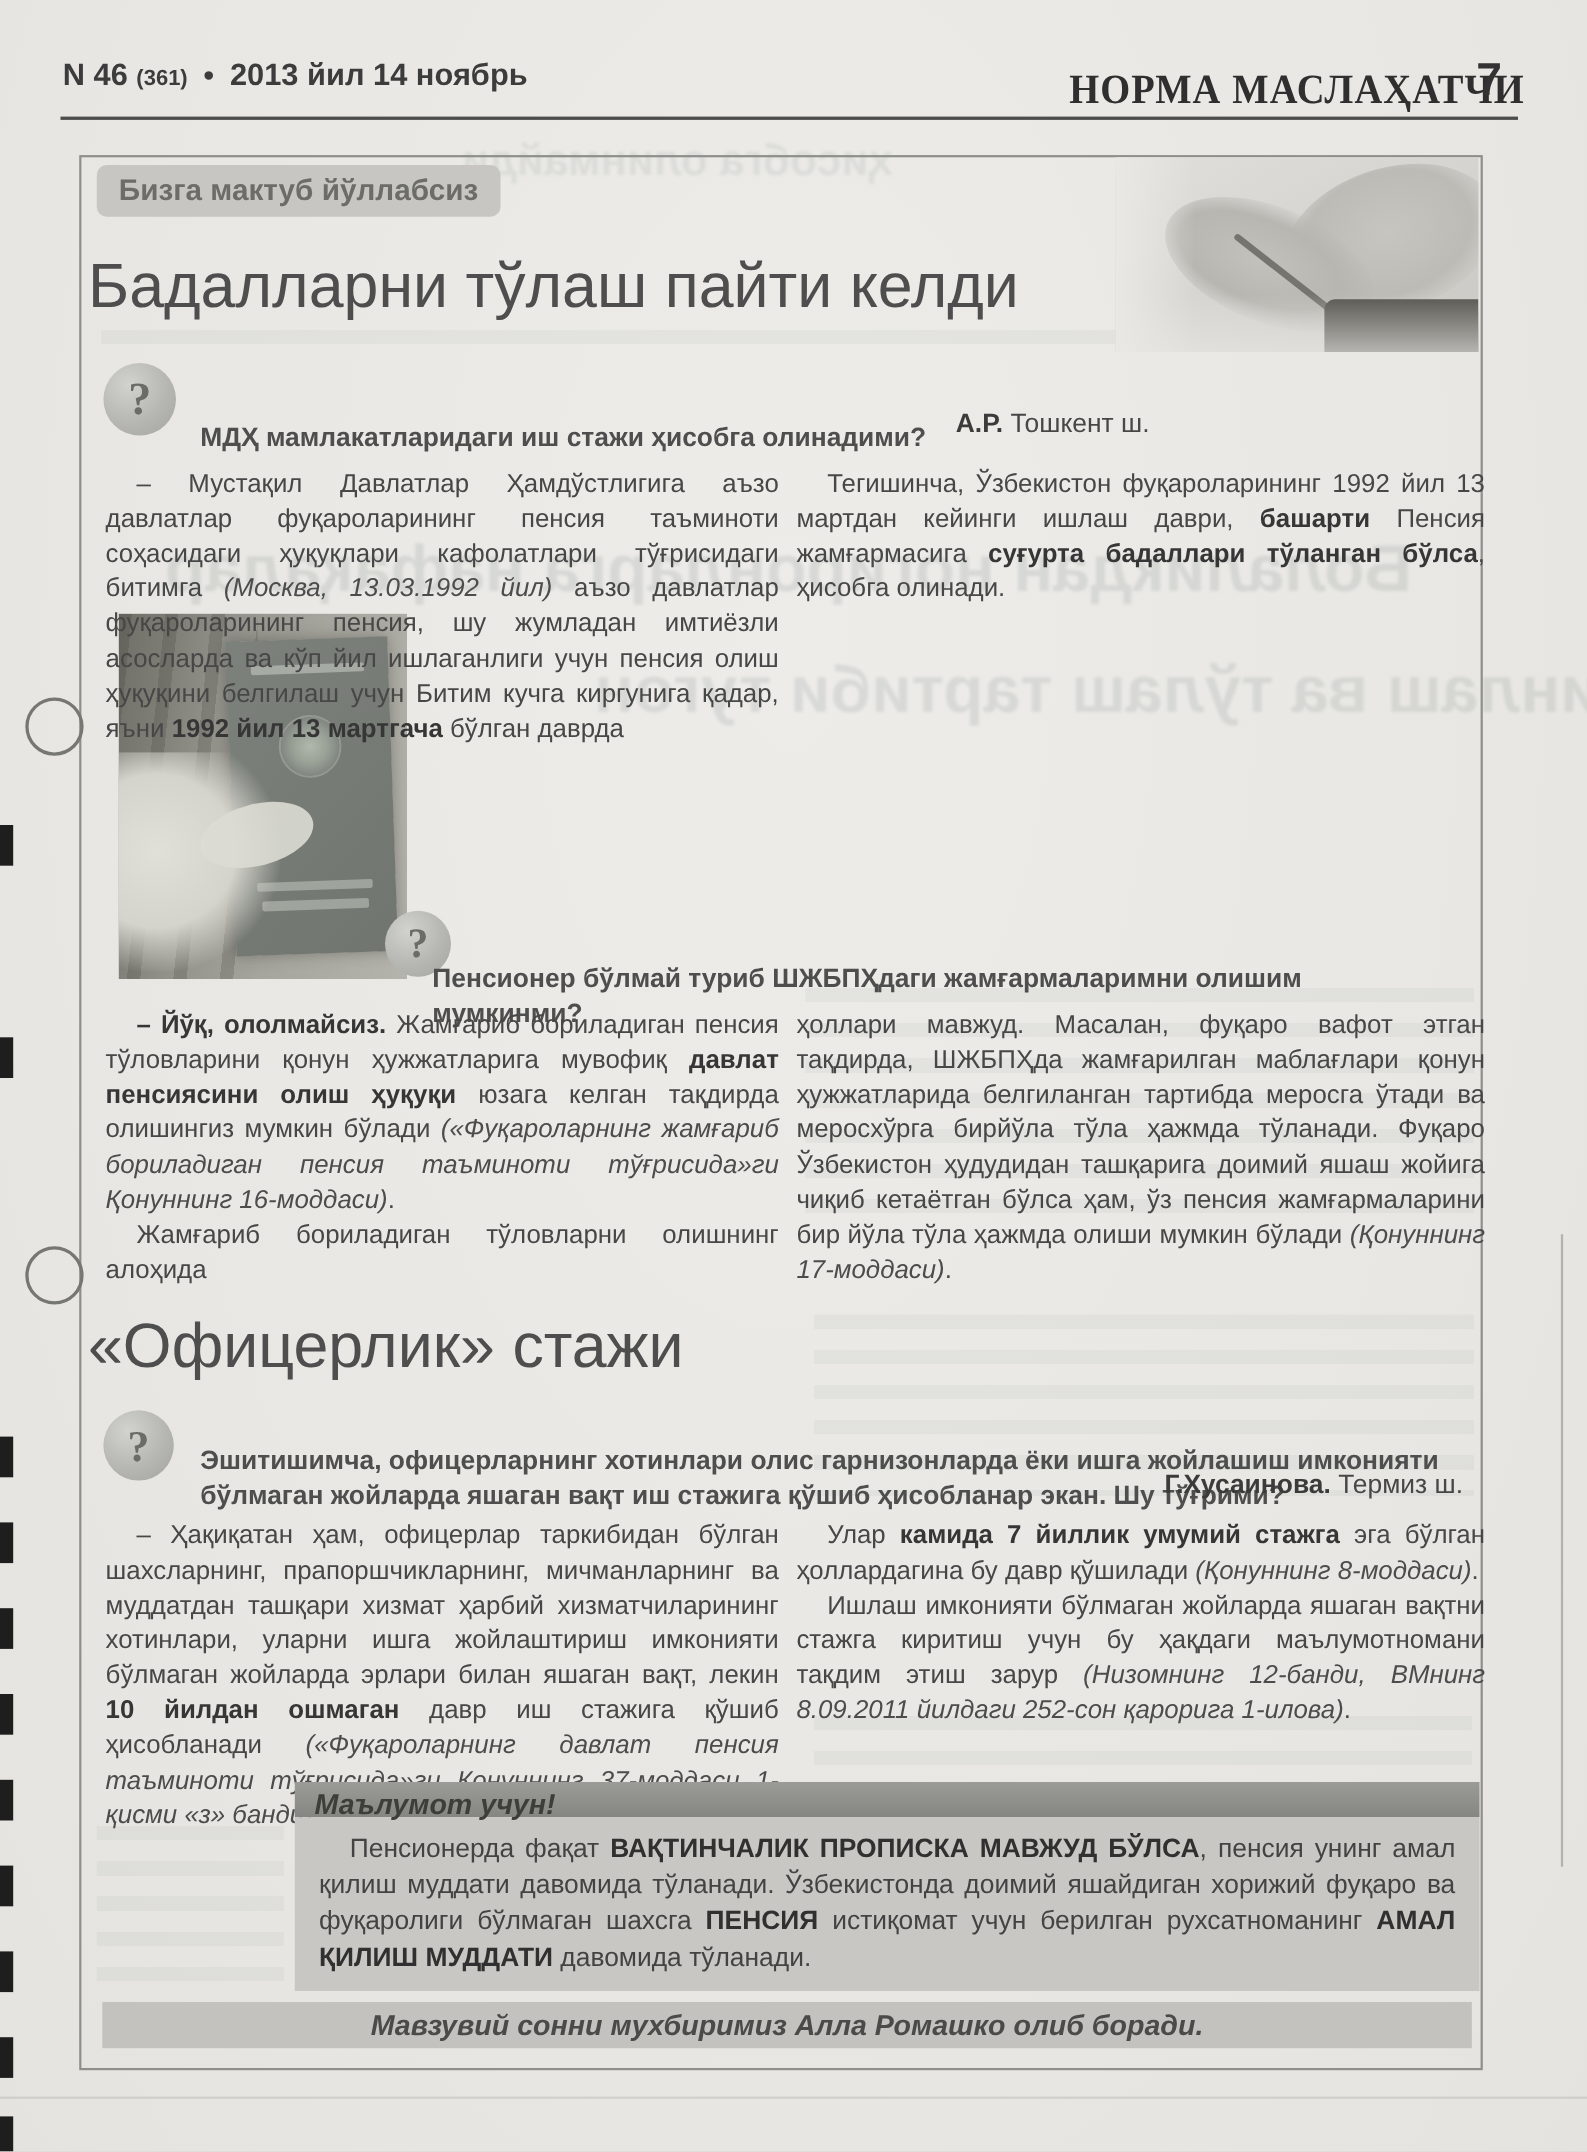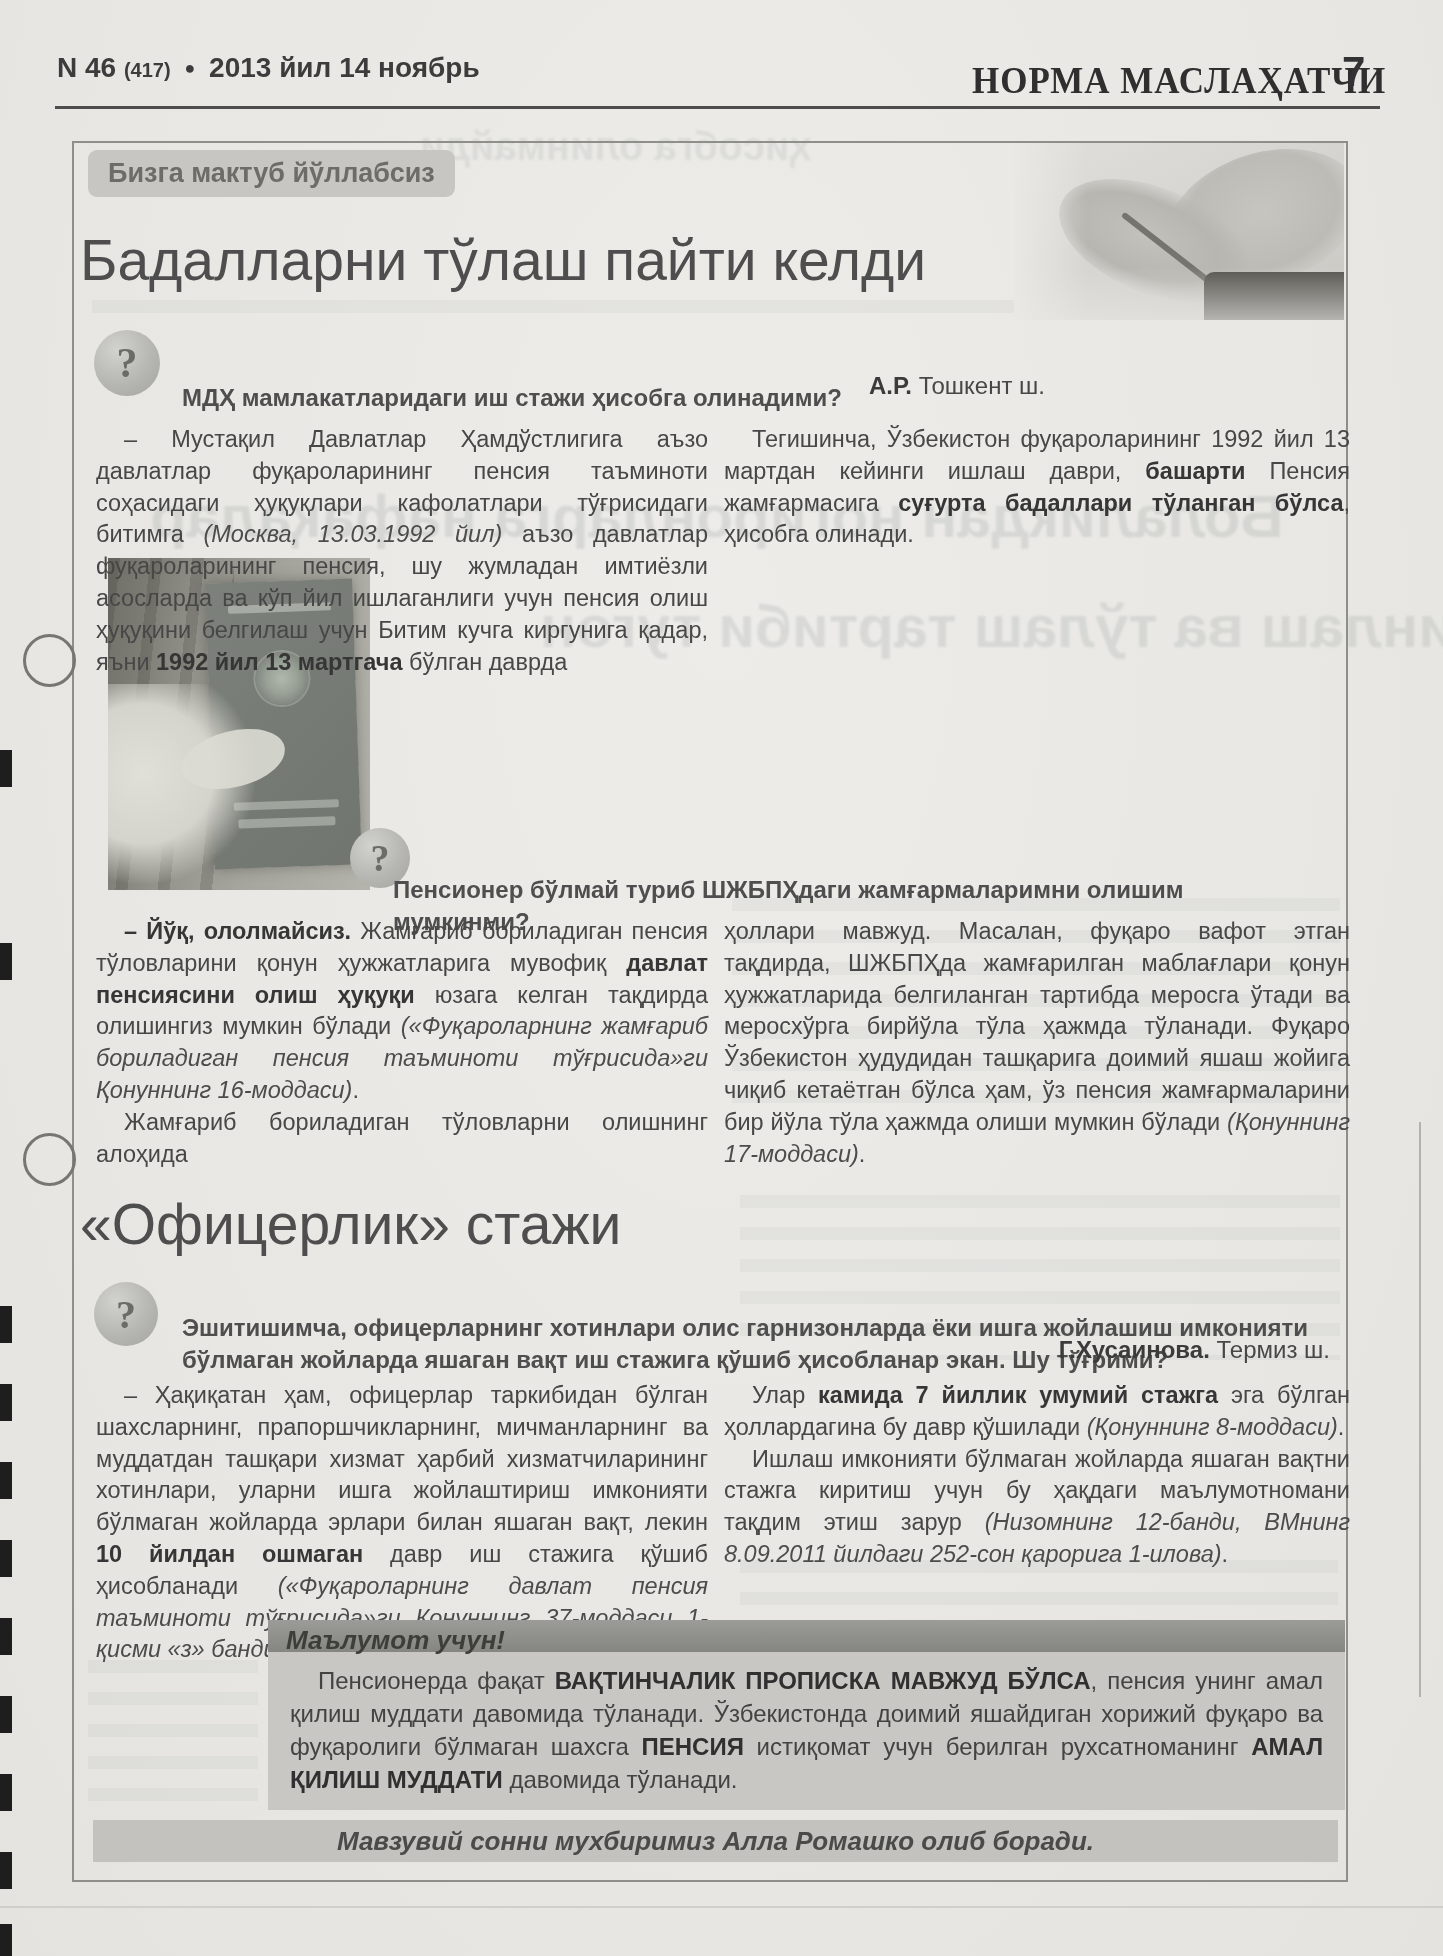--- a/index.html
+++ b/index.html
@@ -98,21 +98,21 @@
   <div class="ghost" style="left:150px;top:482px;font-size:60px;opacity:.17;">Болаликдан ногиронларга нафақалар</div>
   <div class="ghost" style="left:540px;top:592px;font-size:60px;opacity:.16;">тайинлаш ва тўлаш тартиби тугон</div>
   <div class="ghost-stripes" style="left:92px;top:300px;width:1240px;height:30px;"></div>
   <div class="ghost-stripes" style="left:732px;top:898px;width:608px;height:218px;"></div>
   <div class="ghost-stripes" style="left:740px;top:1195px;width:600px;height:165px;"></div>
   <div class="ghost-stripes" style="left:740px;top:1560px;width:598px;height:80px;"></div>
   <div class="ghost-stripes" style="left:88px;top:1660px;width:170px;height:145px;"></div>
 
   <div class="hdr-left">
     <span>N 46</span>
-    <span class="paren">(417)</span>
+    <span class="paren">(361)</span>
     <span class="dot">●</span>
     <span>2013 йил 14 ноябрь</span>
   </div>
   <div class="masthead">НОРМА МАСЛАҲАТЧИ</div>
   <div class="page-num">7</div>
   <div class="hdr-rule"></div>
 
   <div class="hole" style="top:634px;"></div>
   <div class="hole" style="top:1133px;"></div>
   <div class="cutmark" style="top:750px;"></div>

